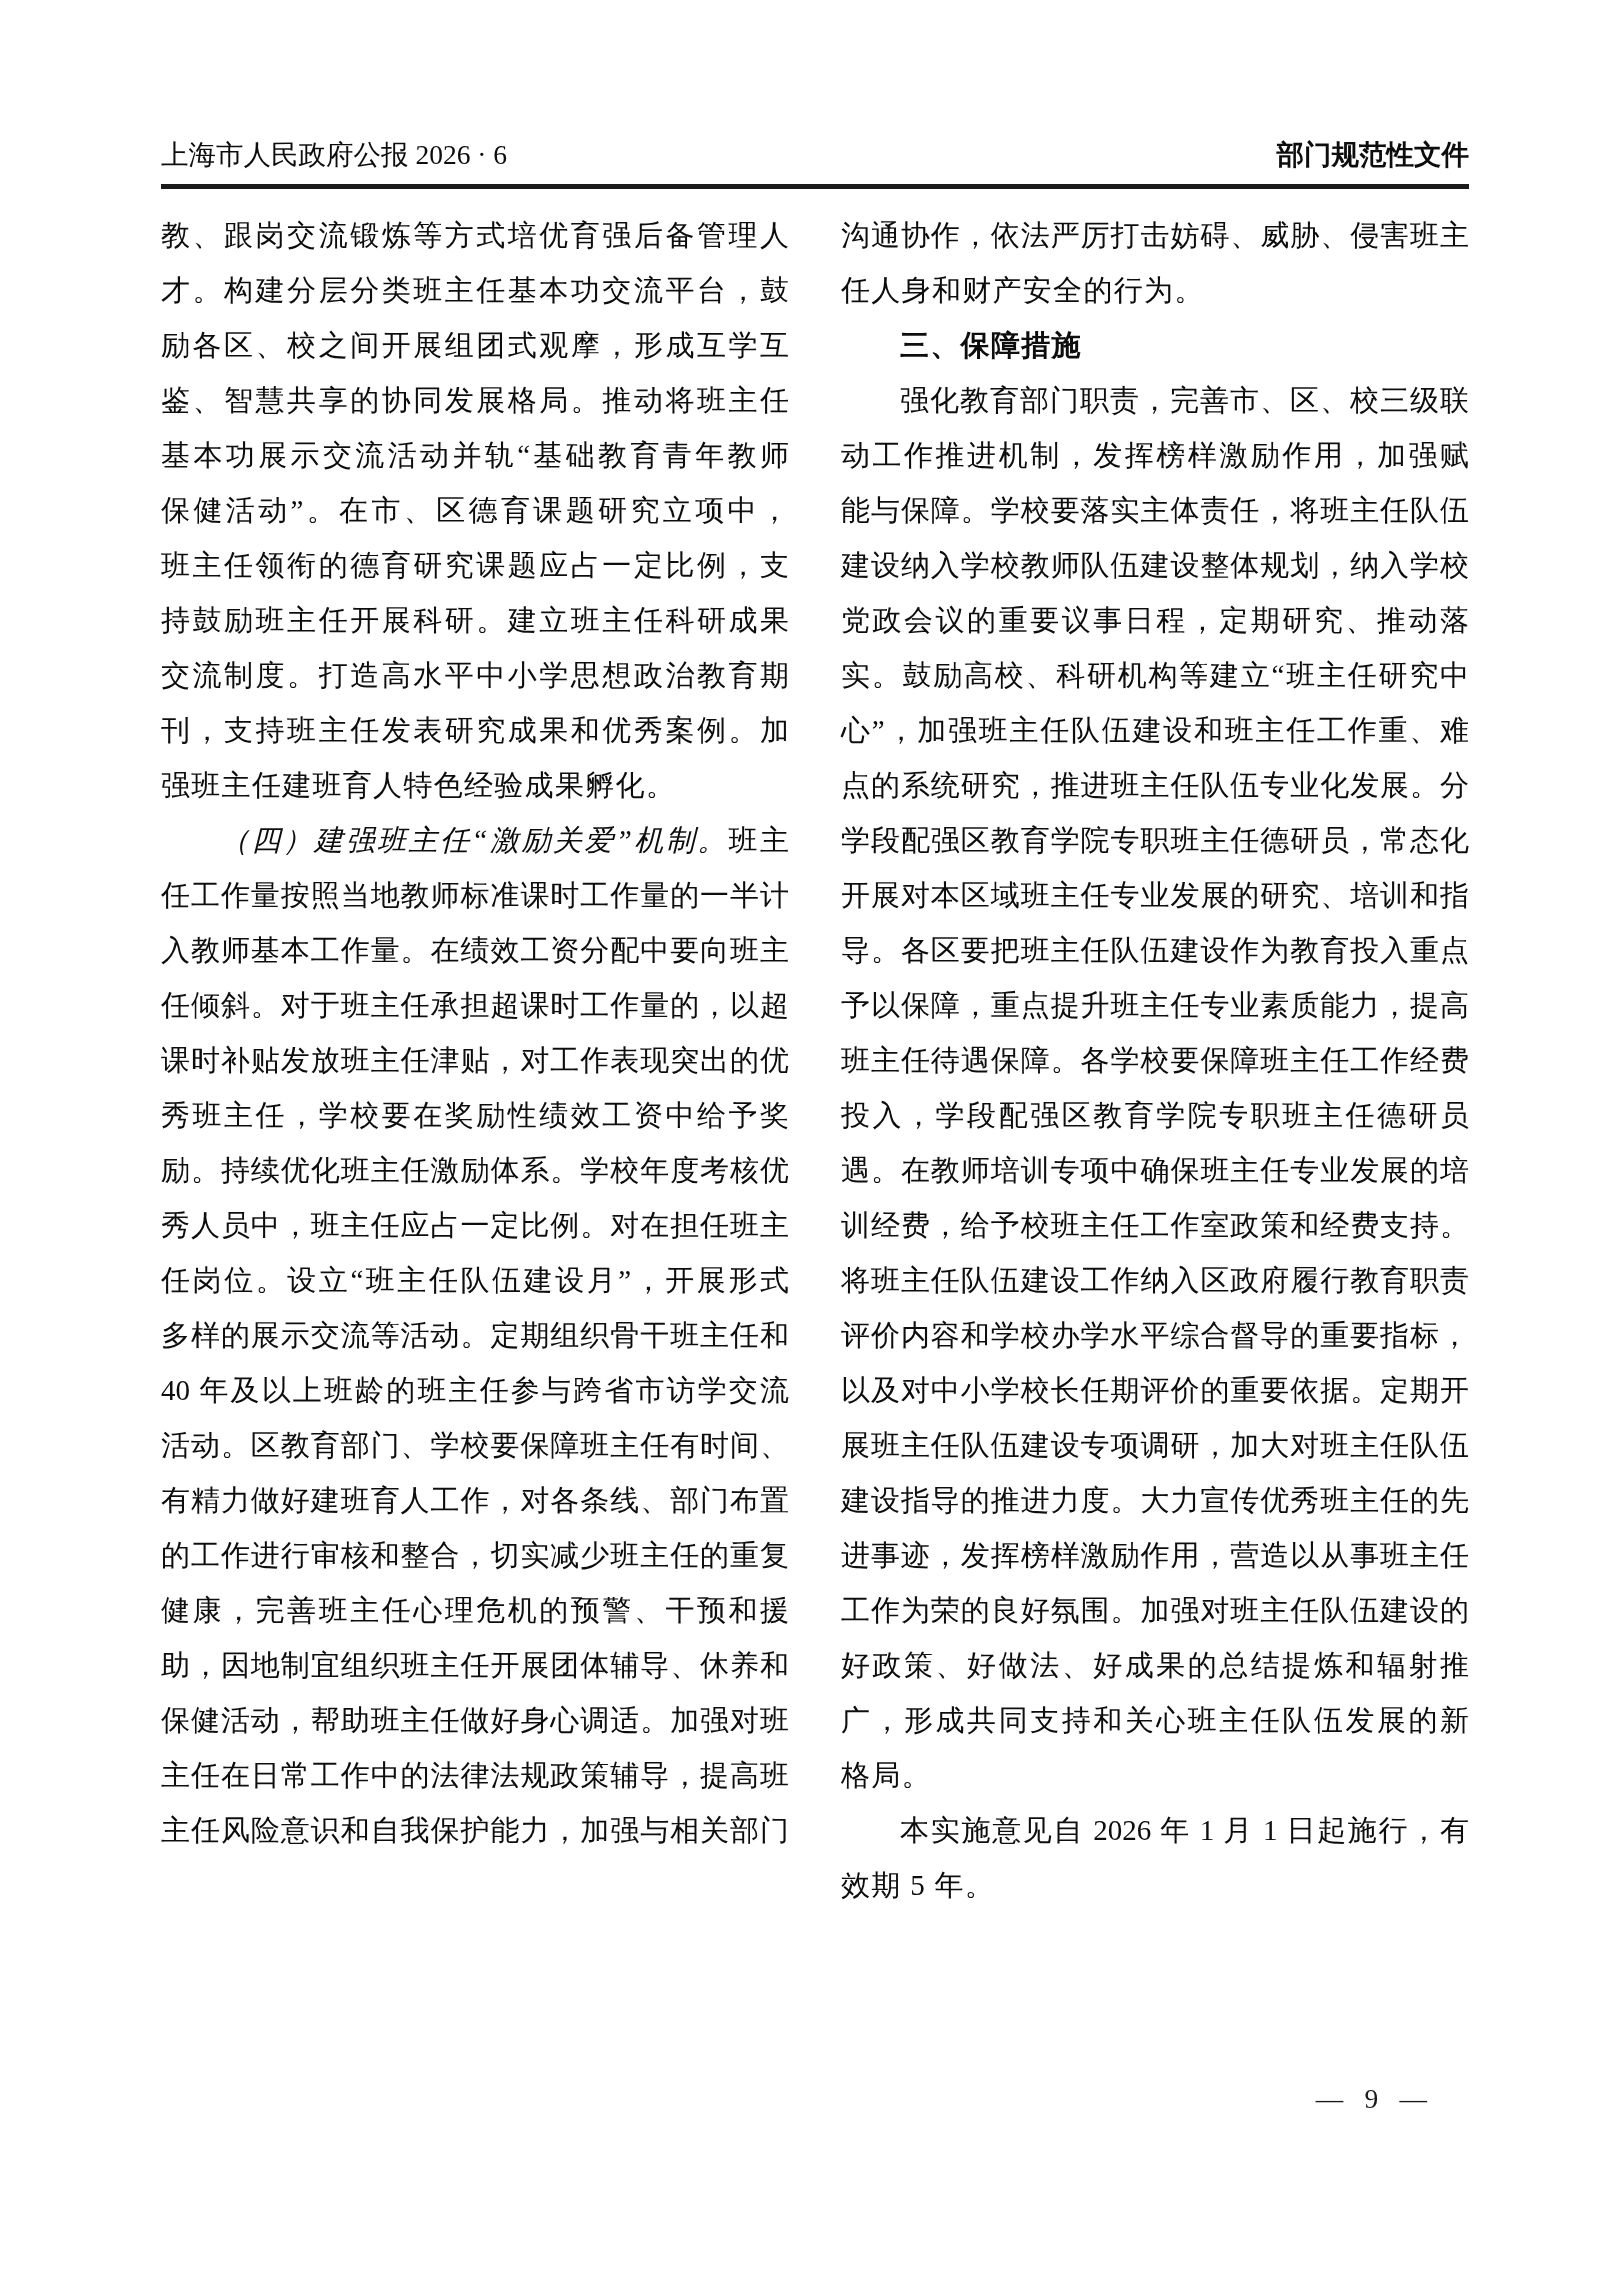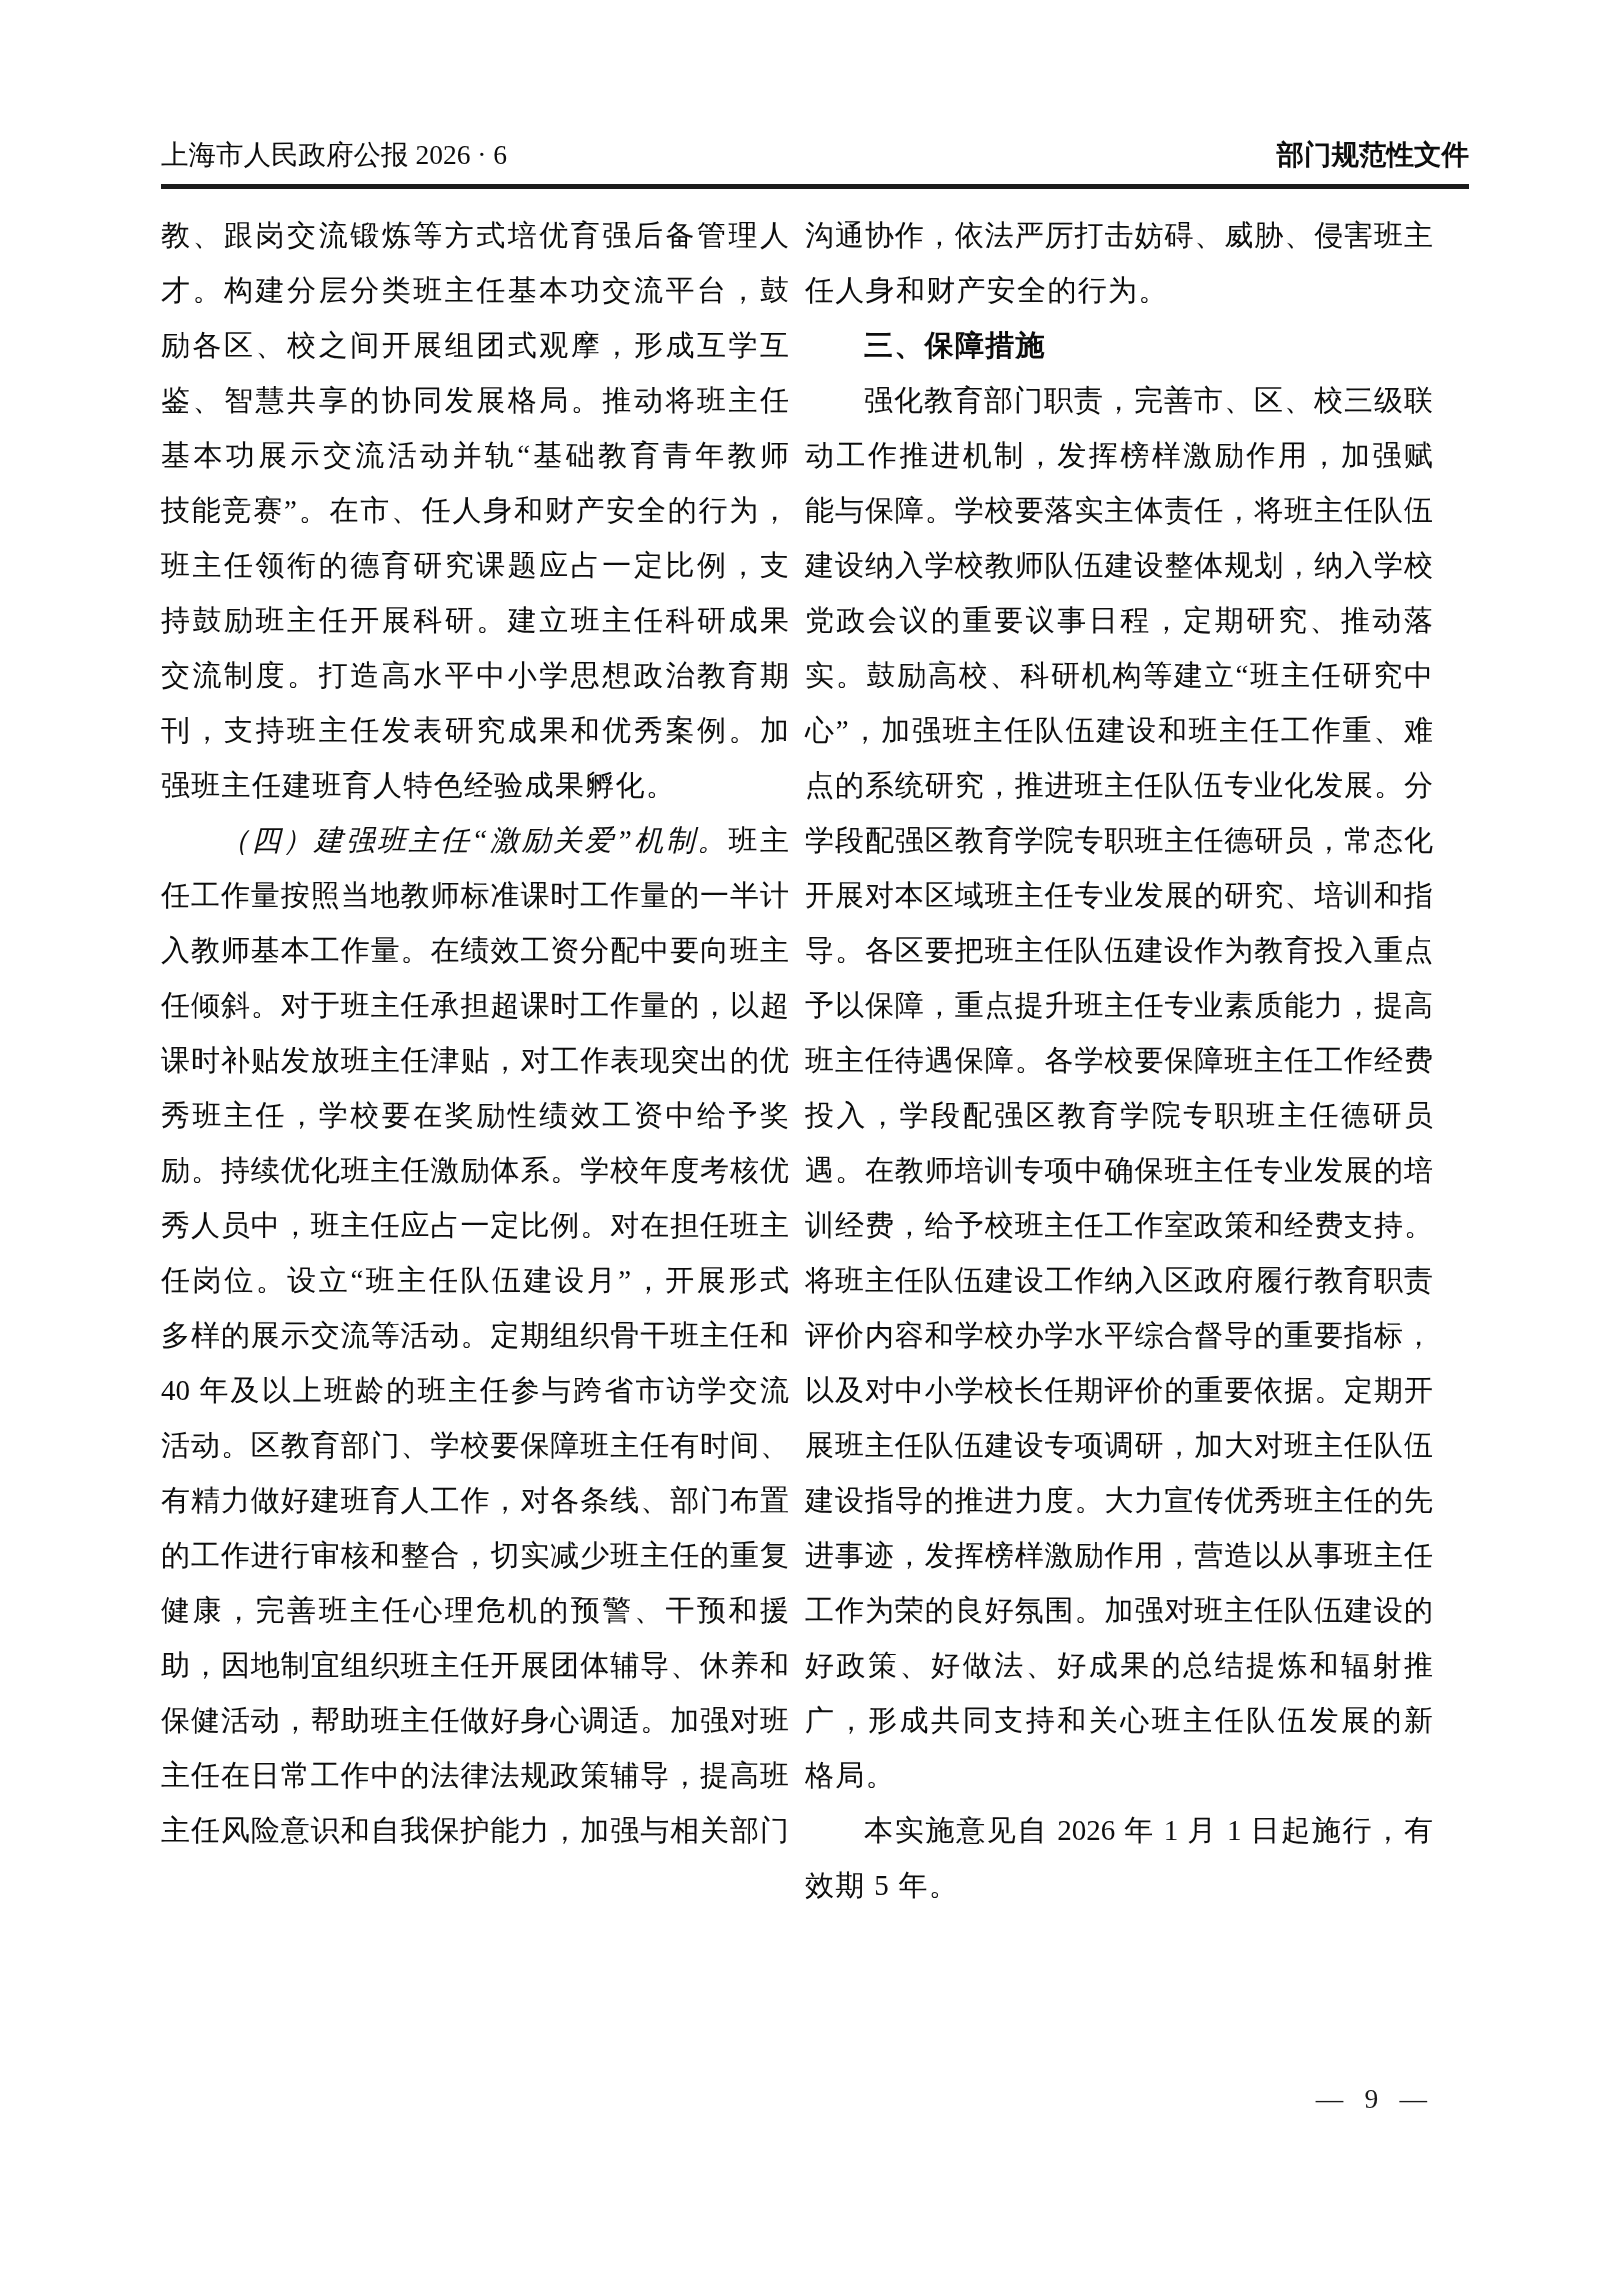--- a/index.html
+++ b/index.html
@@ -38,21 +38,21 @@
     width: 1308px;
     height: 4.6px;
     background: #1b1b1b;
   }
   .col {
     position: absolute;
     top: 208px;
     width: 628px;
   }
   .col-left  { left: 161px; }
-  .col-right { left: 805px; }
+  .col-right { left: 841px; }
   .line {
     height: 55px;
     line-height: 55px;
     font-size: 29px;
     text-align: justify;
     text-align-last: justify;
     text-justify: inter-character;
     white-space: nowrap;
   }
   .line.no-j {
@@ -93,21 +93,21 @@
     <span class="h-left">上海市人民政府公报 2026 · 6</span>
     <span class="h-right">部门规范性文件</span>
   </div>
   <div class="rule"></div>
   <div class="col col-left" id="col-left">
       <div class="line">教、跟岗交流锻炼等方式培优育强后备管理人</div>
       <div class="line">才。构建分层分类班主任基本功交流平台，鼓</div>
       <div class="line">励各区、校之间开展组团式观摩，形成互学互</div>
       <div class="line">鉴、智慧共享的协同发展格局。推动将班主任</div>
       <div class="line">基本功展示交流活动并轨“基础教育青年教师</div>
-      <div class="line">技能竞赛”。在市、任人身和财产安全的行为，</div>
+      <div class="line">保健活动”。在市、区德育课题研究立项中，</div>
       <div class="line">班主任领衔的德育研究课题应占一定比例，支</div>
       <div class="line">持鼓励班主任开展科研。建立班主任科研成果</div>
       <div class="line">交流制度。打造高水平中小学思想政治教育期</div>
       <div class="line">刊，支持班主任发表研究成果和优秀案例。加</div>
       <div class="line no-j">强班主任建班育人特色经验成果孵化。</div>
       <div class="line ind"><span class="s-kai">（四）建强班主任“激励关爱”机制。</span><span>班主</span></div>
       <div class="line">任工作量按照当地教师标准课时工作量的一半计</div>
       <div class="line">入教师基本工作量。在绩效工资分配中要向班主</div>
       <div class="line">任倾斜。对于班主任承担超课时工作量的，以超</div>
       <div class="line">课时补贴发放班主任津贴，对工作表现突出的优</div>

